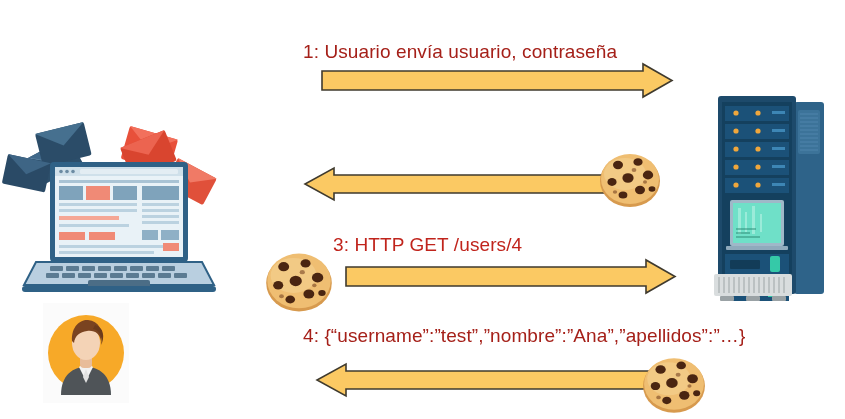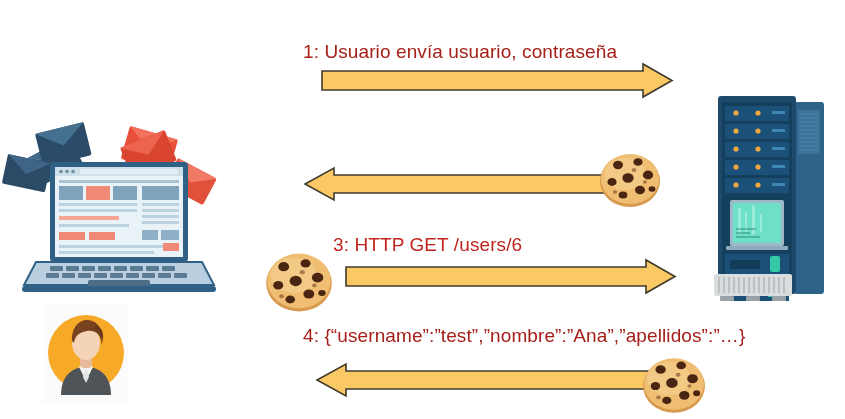--- a/index.html
+++ b/index.html
@@ -309,21 +309,21 @@
         <ellipse cx="54" cy="41" rx="3.4" ry="2.8"></ellipse>
       </g>
       <g fill="#6E3A1C" opacity="0.55">
         <ellipse cx="36" cy="22" rx="2.4" ry="2"></ellipse>
         <ellipse cx="17" cy="44" rx="2.2" ry="1.8"></ellipse>
         <ellipse cx="47" cy="34" rx="2" ry="1.7"></ellipse>
       </g>
     </svg>
   </div>
 
-  <div class="msg-label light" style="left:333px; top:234px;">3: HTTP GET /users/6</div>
+  <div class="msg-label light" style="left:333px; top:234px;">3: HTTP GET /users/4</div>
   <div class="arrow-wrap" style="left:345px; top:259px;">
     <svg width="332" height="36" viewBox="0 0 332 36">
       <path d="M1 8 L301 8 L301 1 L330 17.5 L301 34 L301 27 L1 27 Z" fill="#FBC963" stroke="#3F3A2E" stroke-width="1.6" stroke-linejoin="miter"></path>
     </svg>
   </div>
   <div class="cookie" style="left:264px; top:247px;">
     <svg width="70" height="70" viewBox="0 0 64 64">
       <ellipse cx="32" cy="33" rx="30" ry="26" fill="#D79A4E"></ellipse>
       <ellipse cx="32" cy="31" rx="29" ry="25" fill="#EFBE72"></ellipse>
       <ellipse cx="27" cy="26" rx="21" ry="16" fill="#F3CD8C" opacity="0.75"></ellipse>

